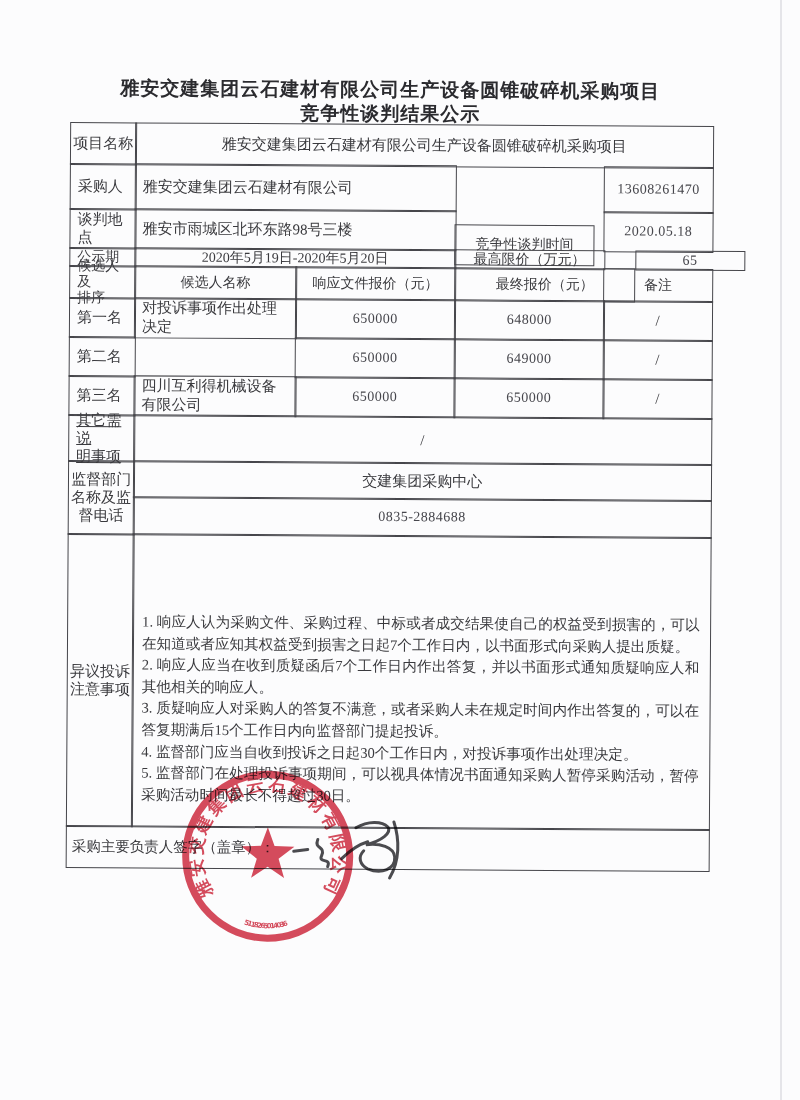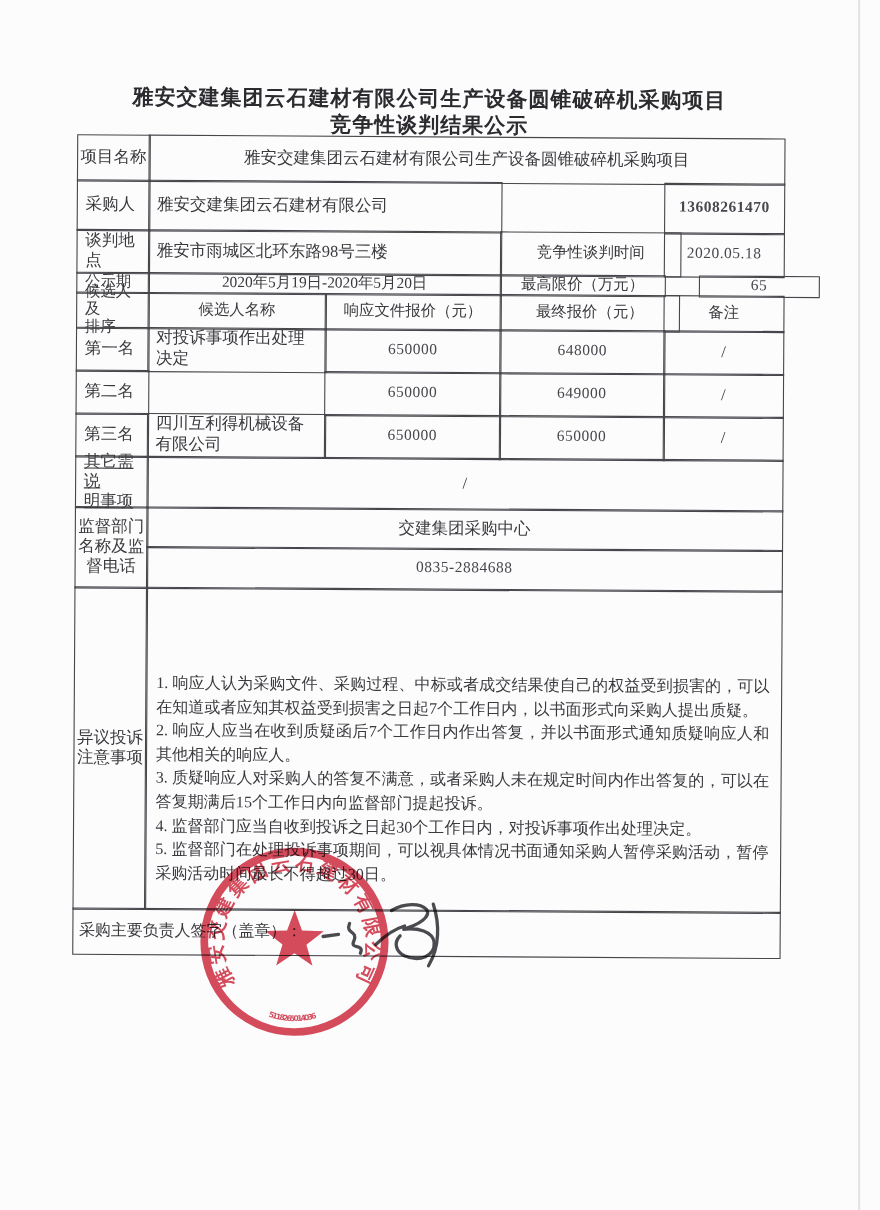--- a/index.html
+++ b/index.html
@@ -46,37 +46,37 @@
   <div class="sheet">
 
     <div class="title-line" style="top:77px;">雅安交建集团云石建材有限公司生产设备圆锥破碎机采购项目</div>
     <div class="title-line" style="top:101px;">竞争性谈判结果公示</div>
 
     <div class="cell c" style="left:68px;top:124px;width:66.5px;height:42.5px;">项目名称</div>
     <div class="cell c" style="left:133px;top:124px;width:578.5px;height:42.5px;">雅安交建集团云石建材有限公司生产设备圆锥破碎机采购项目</div>
 
     <div class="cell l" style="left:68px;top:165px;width:66.5px;height:46.5px;">采购人</div>
     <div class="cell l" style="left:133px;top:165px;width:321.5px;height:46.5px;">雅安交建集团云石建材有限公司</div>
-    <div class="cell c num" style="left:602px;top:165px;width:109.5px;height:46.5px;font-weight:bold;">13608261470</div>
+    <div class="cell c num" style="left:602px;top:165px;width:109.5px;height:46.5px;">13608261470</div>
 
     <div class="cell l" style="left:68px;top:210px;width:66.5px;height:40.5px;">谈判地点</div>
     <div class="cell l" style="left:133px;top:210px;width:321.5px;height:40.5px;">雅安市雨城区北环东路98号三楼</div>
-    <div class="cell c sm" style="left:453px;top:210px;width:165px;height:40.5px;">竞争性谈判时间</div>
+    <div class="cell c sm" style="left:453px;top:224px;width:140px;height:40.5px;">竞争性谈判时间</div>
     <div class="cell c num" style="left:602px;top:210px;width:109.5px;height:40.5px;">2020.05.18</div>
 
     <div class="cell l sm" style="left:68px;top:249px;width:66.5px;height:19.5px;">公示期</div>
     <div class="cell c sm" style="left:133px;top:249px;width:321.5px;height:19.5px;">2020年5月19日-2020年5月20日</div>
     <div class="cell c sm" style="left:453px;top:249px;width:150.5px;height:19.5px;">最高限价（万元）</div>
     <div class="cell c num" style="left:594px;top:249px;width:109.5px;height:19.5px;margin-left:40px;">65</div>
 
     <div class="cell l sm pre" style="left:68px;top:267px;width:66.5px;height:33.5px;">候选人及
 排序</div>
     <div class="cell c sm" style="left:133px;top:267px;width:162.5px;height:33.5px;">候选人名称</div>
     <div class="cell c sm" style="left:294px;top:267px;width:160.5px;height:33.5px;">响应文件报价（元）</div>
-    <div class="cell c sm" style="left:453px;top:267px;width:164px;height:33.5px;">最终报价（元）</div>
+    <div class="cell c sm" style="left:453px;top:267px;width:181px;height:33.5px;">最终报价（元）</div>
     <div class="cell c sm" style="left:602px;top:267px;width:109.5px;height:33.5px;">备注</div>
 
     <div class="cell l" style="left:68px;top:299px;width:66.5px;height:40.5px;">第一名</div>
     <div class="cell l" style="left:133px;top:299px;width:162.5px;height:40.5px;line-height:19px;">对投诉事项作出处理决定</div>
     <div class="cell c num" style="left:294px;top:299px;width:160.5px;height:40.5px;">650000</div>
     <div class="cell c num" style="left:453px;top:299px;width:150.5px;height:40.5px;">648000</div>
     <div class="cell c" style="left:602px;top:299px;width:109.5px;height:40.5px;">/</div>
 
     <div class="cell l" style="left:68px;top:338px;width:66.5px;height:40.5px;">第二名</div>
     <div class="cell c num" style="left:294px;top:338px;width:160.5px;height:40.5px;">650000</div>

